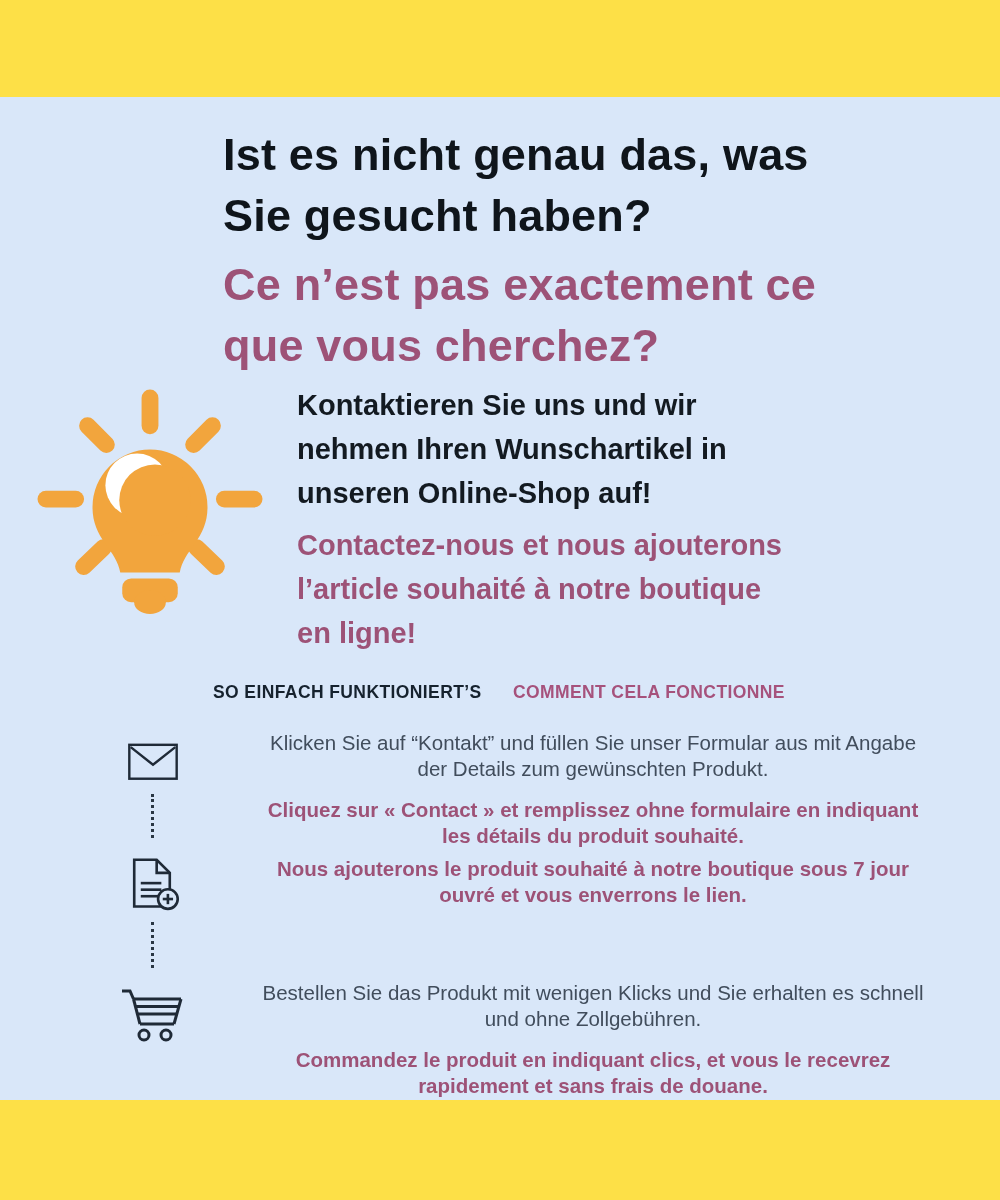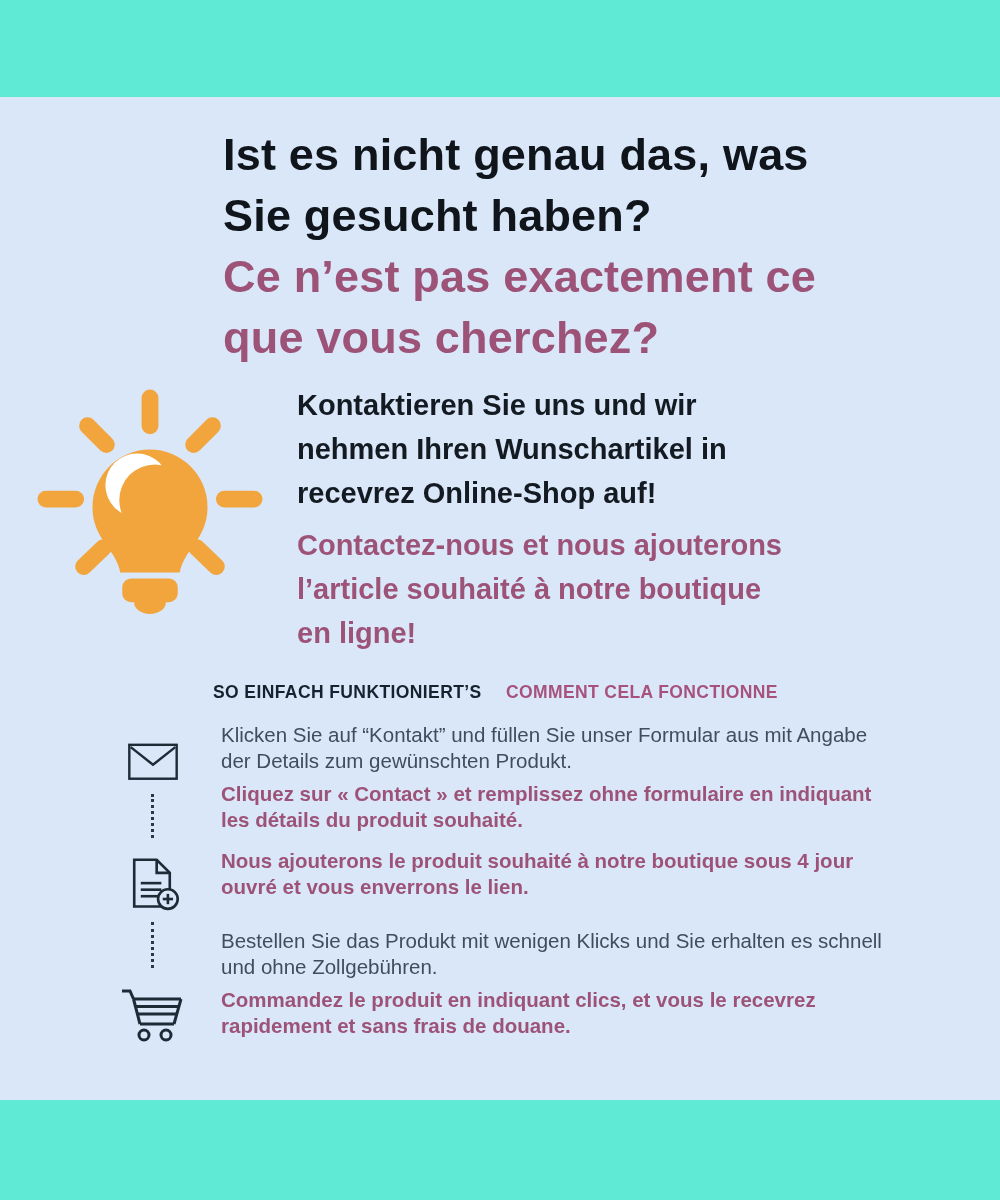--- a/index.html
+++ b/index.html
@@ -1,46 +1,46 @@
 <!DOCTYPE html>
 <html><head>
 <meta charset="utf-8">
 <style>
   html,body{margin:0;padding:0;background:#ffffff;}
   .canvas{
-    position:relative;width:1000px;height:1200px;background:#5eead4;overflow:hidden;
+    position:relative;width:1000px;height:1200px;background:#fde047;overflow:hidden;
     font-family:"Liberation Sans", sans-serif;
   }
   .panel{position:absolute;left:0;top:97px;width:1000px;height:1003px;background:#d9e7f9;}
   .pre{white-space:pre-line;}
 
   
   .title-block{position:absolute;left:223px;top:124px;}
   .t-de,.t-fr{margin:0;font-size:45px;line-height:61px;font-weight:700;letter-spacing:.2px;}
   .t-de{color:#0f151b;}
-  .t-fr{color:#9d5277;}
+  .t-fr{color:#9d5277;margin-top:8px;}
 
   
   .bulb{position:absolute;left:36px;top:388px;width:228px;height:248px;}
 
   
   .intro{position:absolute;left:297px;top:383px;}
   .i-de,.i-fr{margin:0;font-size:29px;line-height:44px;font-weight:600;}
   .i-de{color:#131a21;}
   .i-fr{color:#9d5277;margin-top:8px;}
 
   
   .hiw-head{position:absolute;left:213px;top:682px;font-size:17.5px;font-weight:700;letter-spacing:.4px;}
-  .h-de{color:#16222e;margin-right:19px;}
+  .h-de{color:#16222e;margin-right:26px;}
   .h-fr{color:#a6527c;}
 
   
   .step{position:absolute;left:213px;width:760px;}
-  .step-1{top:714px;} .step-2{top:840px;} .step-3{top:920px;}
-  .s-de,.s-fr{margin:8px;font-size:20.5px;line-height:25.5px;}
+  .step-1{top:714px;} .step-2{top:840px;} .step-3{top:964px;}
+  .s-de,.s-fr{margin:16px;font-size:20.5px;line-height:25.5px;text-align:center;}
   .s-de{color:#414d5c;font-weight:400;}
   .s-fr{color:#9d5277;font-weight:700;}
 
   
   .icon{position:absolute;}
   .icon-envelope{left:127px;top:741px;}
   .icon-doc{left:123px;top:856px;}
   .icon-cart{left:118px;top:986px;}
   .dots{position:absolute;left:151px;width:0;border-left:3.2px dotted #2a3744;}
   .dots-1{top:794px;height:44px;}
@@ -74,21 +74,21 @@
       <circle cx="102" cy="98" r="32" fill="#ffffff"></circle>
       <circle cx="120" cy="113" r="36" fill="#f2a53d"></circle>
       <rect x="87" y="192" width="56" height="24" rx="9" fill="#f2a53d"></rect>
       <ellipse cx="115" cy="216" rx="16" ry="12" fill="#f2a53d"></ellipse>
     </svg>
   </div>
 
   <div class="intro">
     <p class="i-de pre">Kontaktieren Sie uns und wir
 nehmen Ihren Wunschartikel in
-recevrez Online-Shop auf!</p>
+unseren Online-Shop auf!</p>
     <p class="i-fr pre">Contactez-nous et nous ajouterons
 l’article souhaité à notre boutique
 en ligne!</p>
   </div>
 
   <div class="hiw-head">
     <span class="h-de">SO EINFACH FUNKTIONIERT’S</span>
     <span class="h-fr">COMMENT CELA FONCTIONNE</span>
   </div>
 
@@ -128,21 +128,21 @@
     </svg>
   </div>
 
   <div class="step step-1">
     <p class="s-de pre">Klicken Sie auf “Kontakt” und füllen Sie unser Formular aus mit Angabe
 der Details zum gewünschten Produkt.</p>
     <p class="s-fr pre">Cliquez sur « Contact » et remplissez ohne formulaire en indiquant
 les détails du produit souhaité.</p>
   </div>
   <div class="step step-2">
-    <p class="s-fr pre">Nous ajouterons le produit souhaité à notre boutique sous 4 jour
+    <p class="s-fr pre">Nous ajouterons le produit souhaité à notre boutique sous 7 jour
 ouvré et vous enverrons le lien.</p>
   </div>
   <div class="step step-3">
     <p class="s-de pre">Bestellen Sie das Produkt mit wenigen Klicks und Sie erhalten es schnell
 und ohne Zollgebühren.</p>
     <p class="s-fr pre">Commandez le produit en indiquant clics, et vous le recevrez
 rapidement et sans frais de douane.</p>
   </div>
 </div>
 

